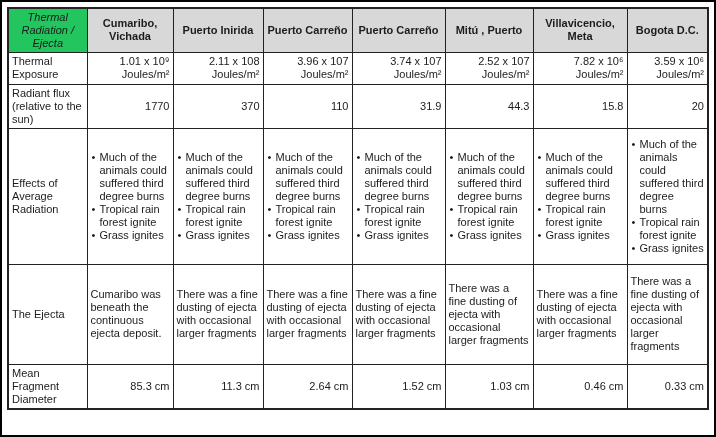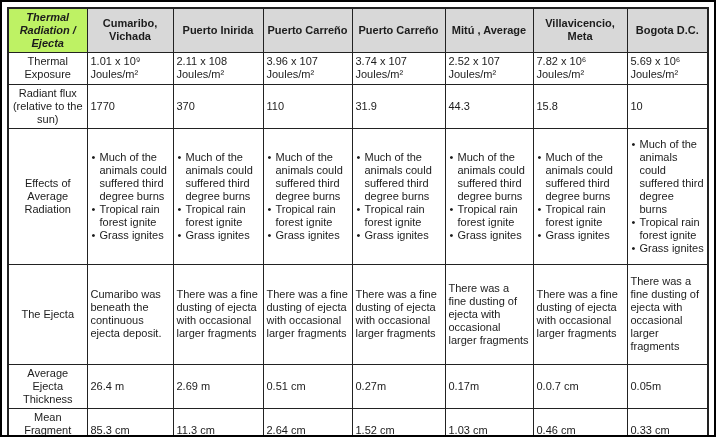--- a/index.html
+++ b/index.html
@@ -27,27 +27,27 @@
     padding: 2px 3px;
     vertical-align: middle;
     overflow: hidden;
   }
   th.colhdr {
     background: #d8d8d8;
     font-weight: bold;
     text-align: center;
   }
   th.corner {
-    background: #bef264;
-    font-weight: bold;
+    background: #22c55e;
+    font-weight: normal;
     font-style: italic;
     text-align: center;
   }
-  td.rowlabel { text-align: center; padding-left: 4px; }
-  td.num { text-align: left; }
+  td.rowlabel { text-align: left; padding-left: 4px; }
+  td.num { text-align: right; }
   td.txt { text-align: left; padding-left: 6px; padding-right: 2px; }
   td.fx  { text-align: left; vertical-align: middle; padding-left: 4px; padding-right: 1px; }
   td.fx ul {
     margin: 0;
     padding: 0;
     list-style: none;
   }
   td.fx li {
     position: relative;
     padding-left: 9px;
@@ -76,45 +76,45 @@
     <col style="width:81px">
   </colgroup>
 
   <tbody>
         <tr style="height:40px">
     <th class="corner">Thermal Radiation / Ejecta</th>
     <th class="colhdr">Cumaribo, Vichada</th>
     <th class="colhdr">Puerto Inirida</th>
     <th class="colhdr">Puerto Carreño</th>
     <th class="colhdr">Puerto Carreño</th>
-    <th class="colhdr">Mitú , Average</th>
+    <th class="colhdr">Mitú , Puerto</th>
     <th class="colhdr">Villavicencio, Meta</th>
     <th class="colhdr">Bogota D.C.</th>
   </tr>
 
   <tr style="height:32px">
     <td class="rowlabel">Thermal Exposure</td>
     <td class="num">1.01 x 10⁹ Joules/m²</td>
     <td class="num">2.11 x 108 Joules/m²</td>
     <td class="num">3.96 x 107 Joules/m²</td>
     <td class="num">3.74 x 107 Joules/m²</td>
     <td class="num">2.52 x 107 Joules/m²</td>
     <td class="num">7.82 x 10⁶ Joules/m²</td>
-    <td class="num">5.69 x 10⁶ Joules/m²</td>
+    <td class="num">3.59 x 10⁶ Joules/m²</td>
   </tr>
 
   <tr style="height:36px">
     <td class="rowlabel">Radiant flux (relative to the sun)</td>
     <td class="num">1770</td>
     <td class="num">370</td>
     <td class="num">110</td>
     <td class="num">31.9</td>
     <td class="num">44.3</td>
     <td class="num">15.8</td>
-    <td class="num">10</td>
+    <td class="num">20</td>
   </tr>
 
   <tr style="height:136px">
     <td class="rowlabel">Effects of Average Radiation</td>
     <td class="fx">
       <ul>
         <li>Much of the animals could suffered third degree burns</li>
         <li>Tropical rain forest ignite</li>
         <li>Grass ignites</li>
       </ul>
@@ -167,30 +167,20 @@
     <td class="rowlabel">The Ejecta</td>
     <td class="txt">Cumaribo was beneath the continuous ejecta deposit.</td>
     <td class="txt">There was a fine dusting of ejecta with occasional larger fragments</td>
     <td class="txt">There was a fine dusting of ejecta with occasional larger fragments</td>
     <td class="txt">There was a fine dusting of ejecta with occasional larger fragments</td>
     <td class="txt">There was a fine dusting of ejecta with occasional larger fragments</td>
     <td class="txt">There was a fine dusting of ejecta with occasional larger fragments</td>
     <td class="txt">There was a fine dusting of ejecta with occasional larger fragments</td>
   </tr>
 
-  <tr style="height:42px">
-    <td class="rowlabel">Average Ejecta Thickness</td>
-    <td class="num">26.4 m</td>
-    <td class="num">2.69 m</td>
-    <td class="num">0.51 cm</td>
-    <td class="num">0.27m</td>
-    <td class="num">0.17m</td>
-    <td class="num">0.0.7 cm</td>
-    <td class="num">0.05m</td>
-  </tr>
 
   <tr style="height:39px">
     <td class="rowlabel">Mean Fragment Diameter</td>
     <td class="num">85.3 cm</td>
     <td class="num">11.3 cm</td>
     <td class="num">2.64 cm</td>
     <td class="num">1.52 cm</td>
     <td class="num">1.03 cm</td>
     <td class="num">0.46 cm</td>
     <td class="num">0.33 cm</td>

